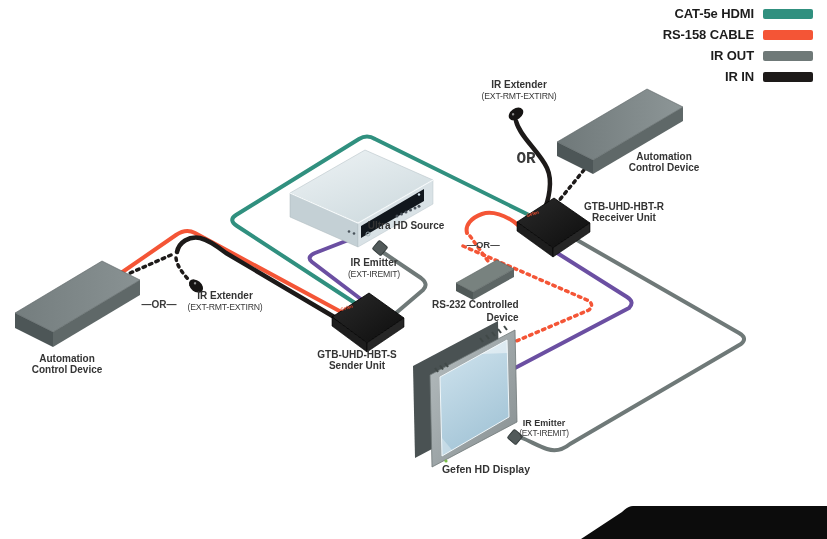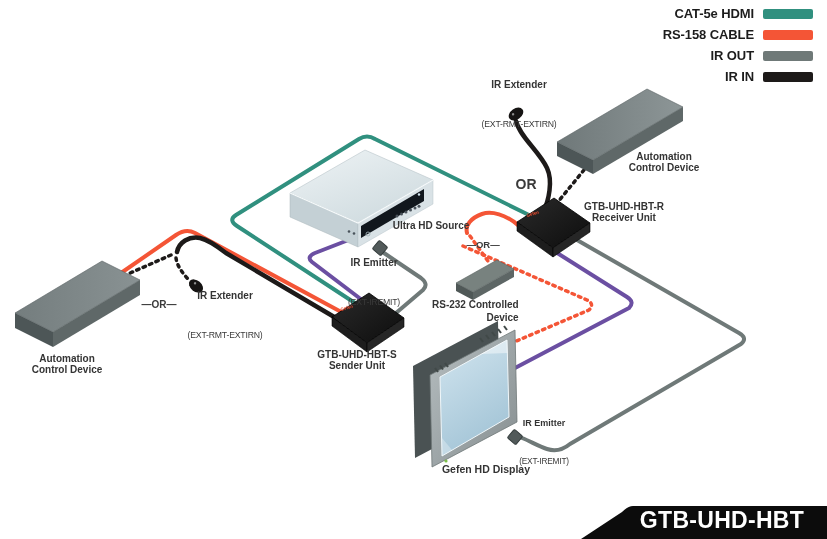--- a/index.html
+++ b/index.html
@@ -1,21 +1,21 @@
 <!DOCTYPE html>
 <html><head>
 <meta charset="utf-8">
 <style>
   html,body{margin:0;padding:0;background:#fff;}
   .stage{position:relative;width:827px;height:539px;background:#ffffff;overflow:hidden;
          font-family:"Liberation Sans", sans-serif;}
   .stage svg{position:absolute;left:0;top:0;}
   .lbl{position:absolute;transform:translateX(-50%);text-align:center;white-space:nowrap;
        color:#343434;font-size:10px;font-weight:700;line-height:10.5px;}
-  .lbl .sub{font-size:8.7px;font-weight:400;letter-spacing:-0.2px;color:#3a3a3a;margin-top:28px;}
+  .lbl .sub{font-size:8.7px;font-weight:400;letter-spacing:-0.2px;color:#3a3a3a;}
   .lbl.left-align{transform:none;text-align:right;line-height:13px;}
   .or{position:absolute;transform:translateX(-50%);font-weight:700;color:#3a3a3a;white-space:nowrap;}
   .legend{position:absolute;top:7px;right:14px;}
   .legend .row{display:flex;align-items:center;justify-content:flex-end;gap:9px;margin-bottom:8px;height:13px;}
   .legend .row .txt{font-size:13px;font-weight:700;color:#1c1c1c;letter-spacing:-0.1px;}
   .legend .row .swatch{width:50px;height:10px;border-radius:2px;flex:0 0 auto;}
   .banner-text{position:absolute;left:722px;top:507px;transform:translateX(-50%);
        font-size:23px;font-weight:700;color:#ffffff;letter-spacing:0.3px;white-space:nowrap;}
 </style>
 </head>
@@ -197,28 +197,28 @@
   <div class="lbl" style="left:664px;top:152px;">
     <div>Automation</div>
     <div>Control Device</div>
   </div>
 
   <div class="lbl" style="left:519px;top:80px;">
     <div>IR Extender</div>
     <div class="sub">(EXT-RMT-EXTIRN)</div>
   </div>
 
-  <div class="or" style="left:526px;top:176px;font-size:14px;">OR</div>
+  <div class="or" style="left:526px;top:150px;font-size:16px;font-family:Liberation Mono, monospace;">OR</div>
 
   <div class="lbl" style="left:624px;top:202px;">
     <div>GTB-UHD-HBT-R</div>
     <div>Receiver Unit</div>
   </div>
 
-  <div class="lbl" style="left:431px;top:221px;">Ultra HD Source</div>
+  <div class="lbl" style="left:406px;top:221px;">Ultra HD Source</div>
 
   <div class="lbl" style="left:374px;top:258px;">
     <div>IR Emitter</div>
     <div class="sub">(EXT-IREMIT)</div>
   </div>
 
   <div class="or" style="left:483px;top:239px;font-size:9.5px;">—OR—</div>
 
   <div class="lbl left-align" style="left:432px;top:298px;">
     <div>RS-232 Controlled</div>
@@ -242,15 +242,14 @@
     <div>Sender Unit</div>
   </div>
 
   <div class="lbl" style="left:544px;top:419px;font-size:9px;line-height:9.6px;">
     <div>IR Emitter</div>
     <div class="sub" style="font-size:8.3px;">(EXT-IREMIT)</div>
   </div>
 
   <div class="lbl" style="left:486px;top:464px;font-size:10.5px;">Gefen HD Display</div>
 
-  <div class="banner-text">GTB-UHD-HBT</div>
 
 </div>
 
 </body></html>

